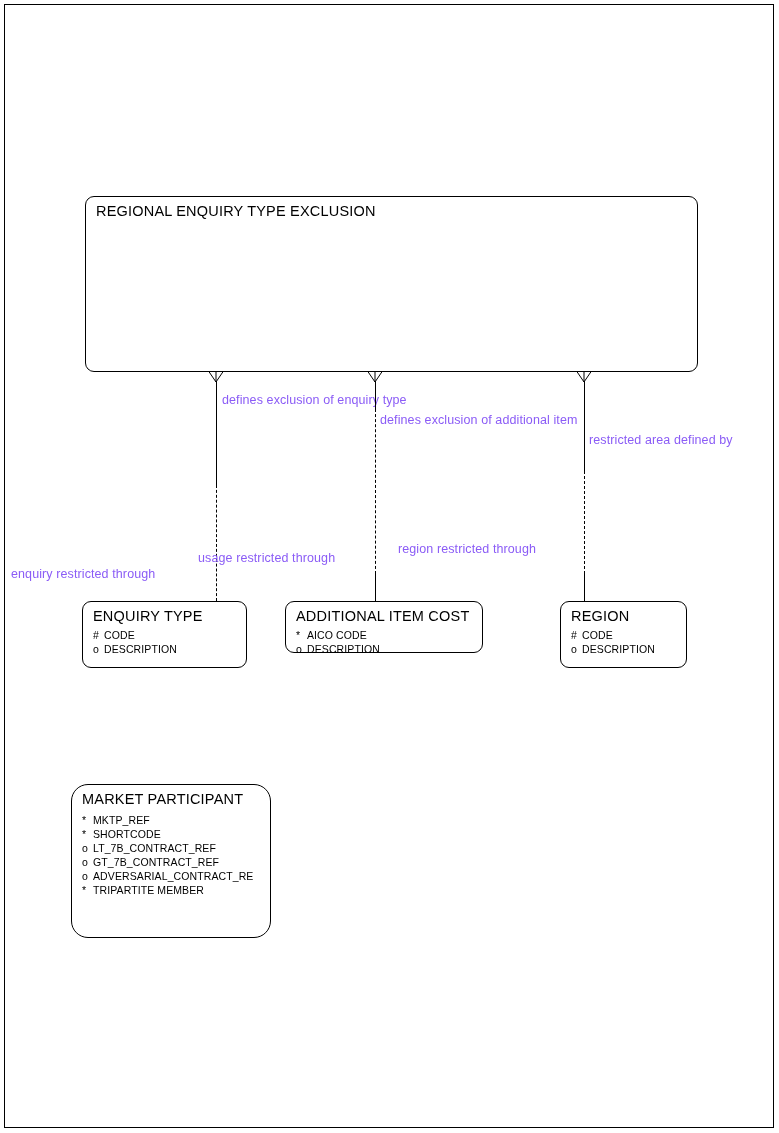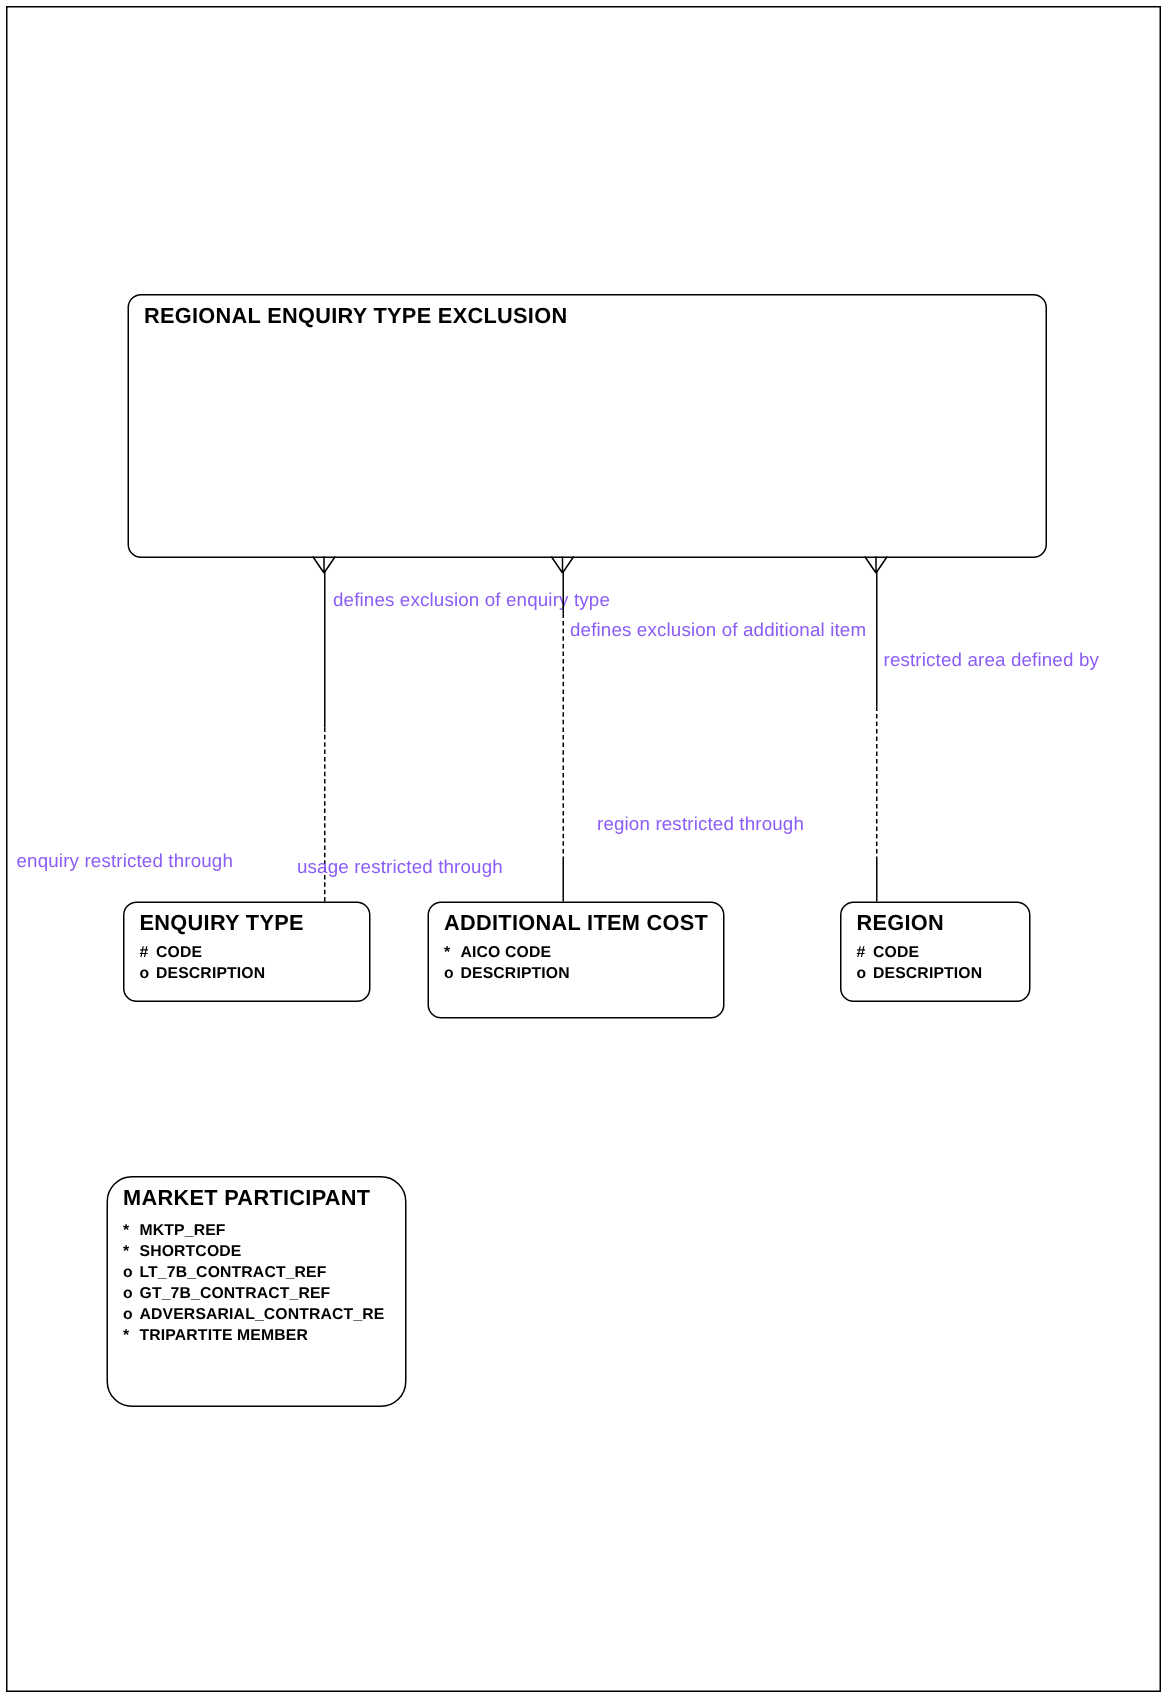--- a/index.html
+++ b/index.html
@@ -28,21 +28,20 @@
     box-sizing: border-box;
     pointer-events: none;
   }
 
   .entity {
     position: absolute;
     box-sizing: border-box;
     border: 1px solid #000000;
     border-radius: 9px;
     background: #ffffff;
-    font-weight: bold;
   }
   .entity-title {
     position: absolute;
     left: 10px;
     top: 6px;
     font-size: 14.5px;
     letter-spacing: 0.2px;
     color: #000000;
     white-space: nowrap;
   }
@@ -114,21 +113,21 @@
   <div class="rel-label" style="left:11px; top:567px;">enquiry restricted through</div>
 
   <svg class="crowsfoot" style="left:366px; top:370px;" viewBox="0 0 18 14">
     <path d="M1.5 1 L9 12 M9 1 L9 12 M16.5 1 L9 12" stroke="#000000" stroke-width="1" fill="none"></path>
   </svg>
   <div class="rel-seg" style="left:375px; top:381px; height:28px;"></div>
   <div class="rel-seg dashed" style="left:375px; top:409px; height:165px;"></div>
   <div class="rel-seg" style="left:375px; top:574px; height:27px;"></div>
 
   <div class="rel-label" style="left:380px; top:413px;">defines exclusion of additional item</div>
-  <div class="rel-label" style="left:198px; top:551px;margin-top:20px;">usage restricted through</div>
+  <div class="rel-label" style="left:198px; top:551px;">usage restricted through</div>
 
   <svg class="crowsfoot" style="left:575px; top:370px;" viewBox="0 0 18 14">
     <path d="M1.5 1 L9 12 M9 1 L9 12 M16.5 1 L9 12" stroke="#000000" stroke-width="1" fill="none"></path>
   </svg>
   <div class="rel-seg" style="left:584px; top:381px; height:90px;"></div>
   <div class="rel-seg dashed" style="left:584px; top:471px; height:103px;"></div>
   <div class="rel-seg" style="left:584px; top:574px; height:27px;"></div>
 
   <div class="rel-label" style="left:589px; top:433px;">restricted area defined by</div>
   <div class="rel-label" style="left:398px; top:542px;">region restricted through</div>
@@ -138,21 +137,21 @@
     <div class="attrs">
       <div class="attr">
         <span class="mark">#</span><span>CODE</span>
       </div>
       <div class="attr">
         <span class="mark">o</span><span>DESCRIPTION</span>
       </div>
     </div>
   </div>
 
-  <div class="entity" style="left:285px; top:601px; width:198px; height:78px;padding-left:36px;">
+  <div class="entity" style="left:285px; top:601px; width:198px; height:52px;padding-left:36px;">
     <div class="entity-title">ADDITIONAL ITEM COST</div>
     <div class="attrs">
       <div class="attr">
         <span class="mark">*</span><span>AICO CODE</span>
       </div>
       <div class="attr">
         <span class="mark">o</span><span>DESCRIPTION</span>
       </div>
     </div>
   </div>

